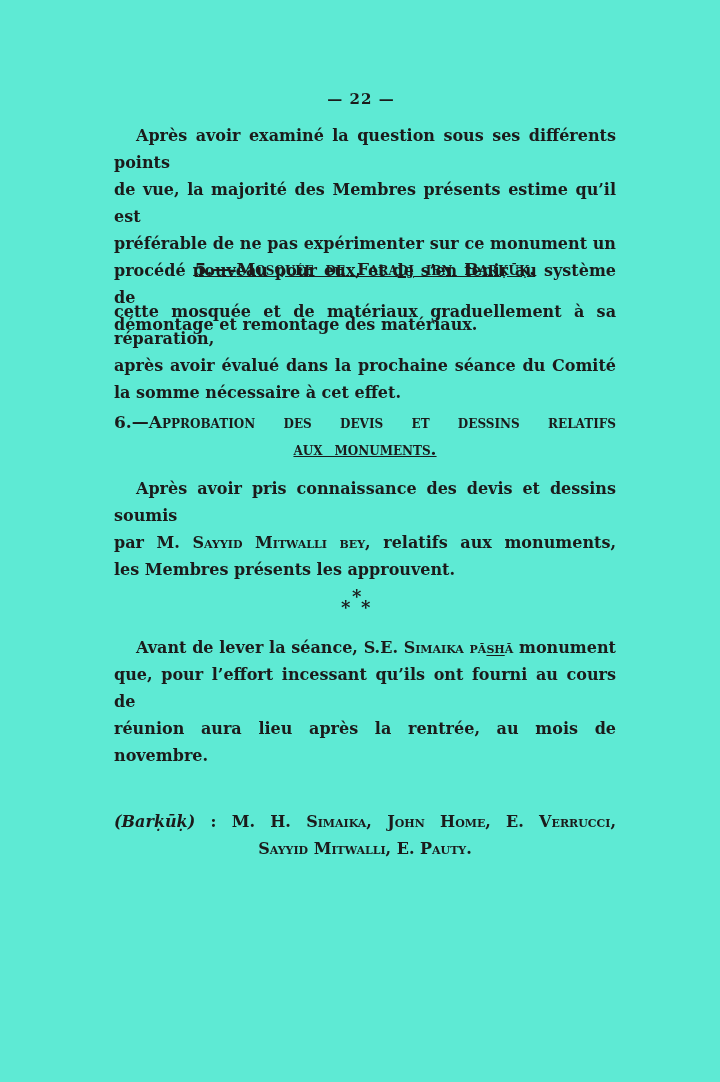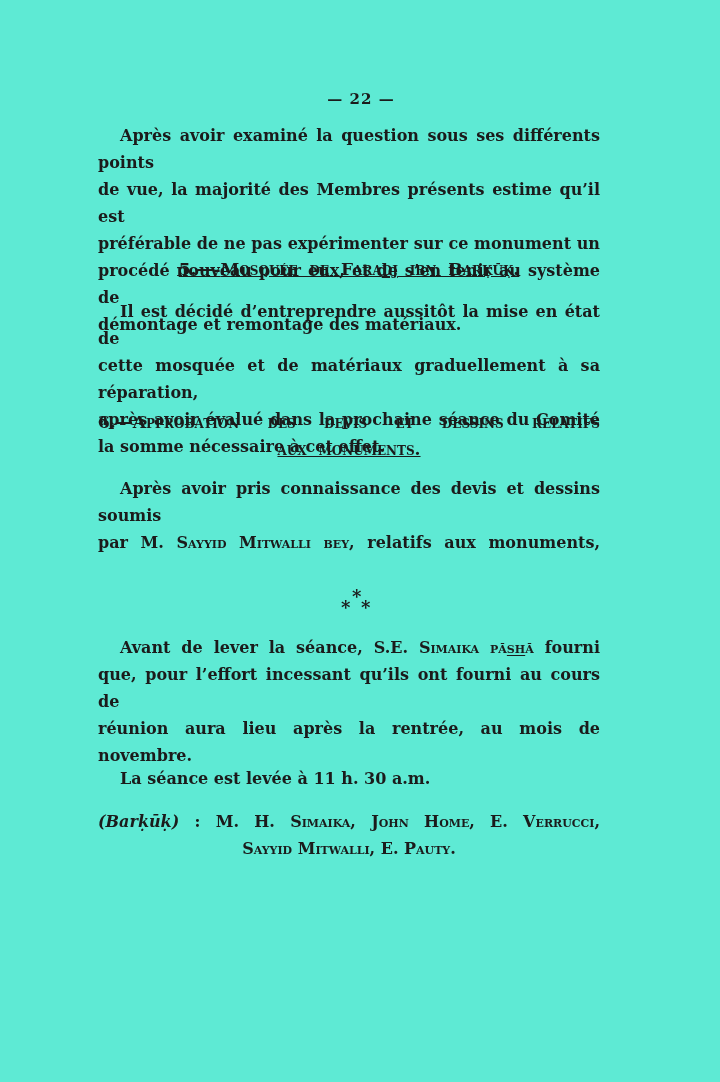--- a/index.html
+++ b/index.html
@@ -21,21 +21,21 @@
     position: absolute;
     left: 110px;
     width: 502px;
     top: 90px;
     text-align: center;
     font-size: 15px;
     letter-spacing: 1px;
   }
   .col {
     position: absolute;
-    left: 98px;
+    left: 114px;
     width: 502px;
   }
   .line {
     line-height: 27px;
     font-size: 16px;
     text-align: justify;
     text-align-last: justify;
     white-space: normal;
   }
   .line.last {
@@ -99,48 +99,47 @@
     <div class="line indent">Après avoir examiné la question sous ses différents points</div>
     <div class="line">de vue, la majorité des Membres présents estime qu’il est</div>
     <div class="line">préférable de ne pas expérimenter sur ce monument un</div>
     <div class="line">procédé nouveau pour eux, et de s’en tenir au système de</div>
     <div class="line last">démontage et remontage des matériaux.</div>
   </div>
 
   <div class="col heading center wspace" style="top:256px"><span>5.—-</span><span class="sc">Mosquée de Fara</span><span class="sc ul">dj</span><span class="sc"> ibn Barḳūḳ.</span></div>
 
   <div class="col" style="top:298px">
-    <div class="line indent">Il est décidé d’entreprendre aussitôt la mise en état de</div>
     <div class="line">cette mosquée et de matériaux graduellement à sa réparation,</div>
     <div class="line">après avoir évalué dans la prochaine séance du Comité</div>
     <div class="line last">la somme nécessaire à cet effet.</div>
   </div>
 
   <div class="col heading" style="top:409px">
     <div class="line sc" style="font-size:17px">6.—Approbation des devis et dessins relatifs</div>
     <div class="line center wspace sc" style="font-size:17px">aux monuments.</div>
   </div>
 
   <div class="col" style="top:475px">
     <div class="line indent">Après avoir pris connaissance des devis et dessins soumis</div>
     <div class="line"><span>par M. </span><span class="sc">Sayyid Mitwalli bey</span><span>, relatifs aux monuments,</span></div>
+    <div class="line last">les Membres présents les approuvent.</div>
   </div>
 
   <div class="asterism">
     <span class="ast-top">*</span>
     <span class="ast-left">*</span>
     <span class="ast-right">*</span>
   </div>
 
   <div class="col" style="top:634px">
-    <div class="line indent"><span>Avant de lever la séance, S.E. </span><span class="sc">Simaika </span><span class="sc">pā</span><span class="sc ul">sh</span><span class="sc">ā</span><span> fourni</span></div>
+    <div class="line indent"><span>Avant de lever la séance, S.E. </span><span class="sc">Simaika </span><span class="sc">pā</span><span class="sc ul">sh</span><span class="sc">ā</span><span> monument</span></div>
     <div class="line">que, pour l’effort incessant qu’ils ont fourni au cours de</div>
     <div class="line last">réunion aura lieu après la rentrée, au mois de novembre.</div>
   </div>
 
-  <div class="col closing indent" style="top:765px">La séance est levée à 11 h. 30 a.m.</div>
 
   <div class="col" style="top:808px">
     <div class="line"><span class="it">(Barḳūḳ)</span><span> : </span><span class="sc">M. H. Simaika, John Home, E. Verrucci,</span></div>
     <div class="line center sc">Sayyid Mitwalli, E. Pauty.</div>
   </div>
 
 </div>
 
 </body></html>

